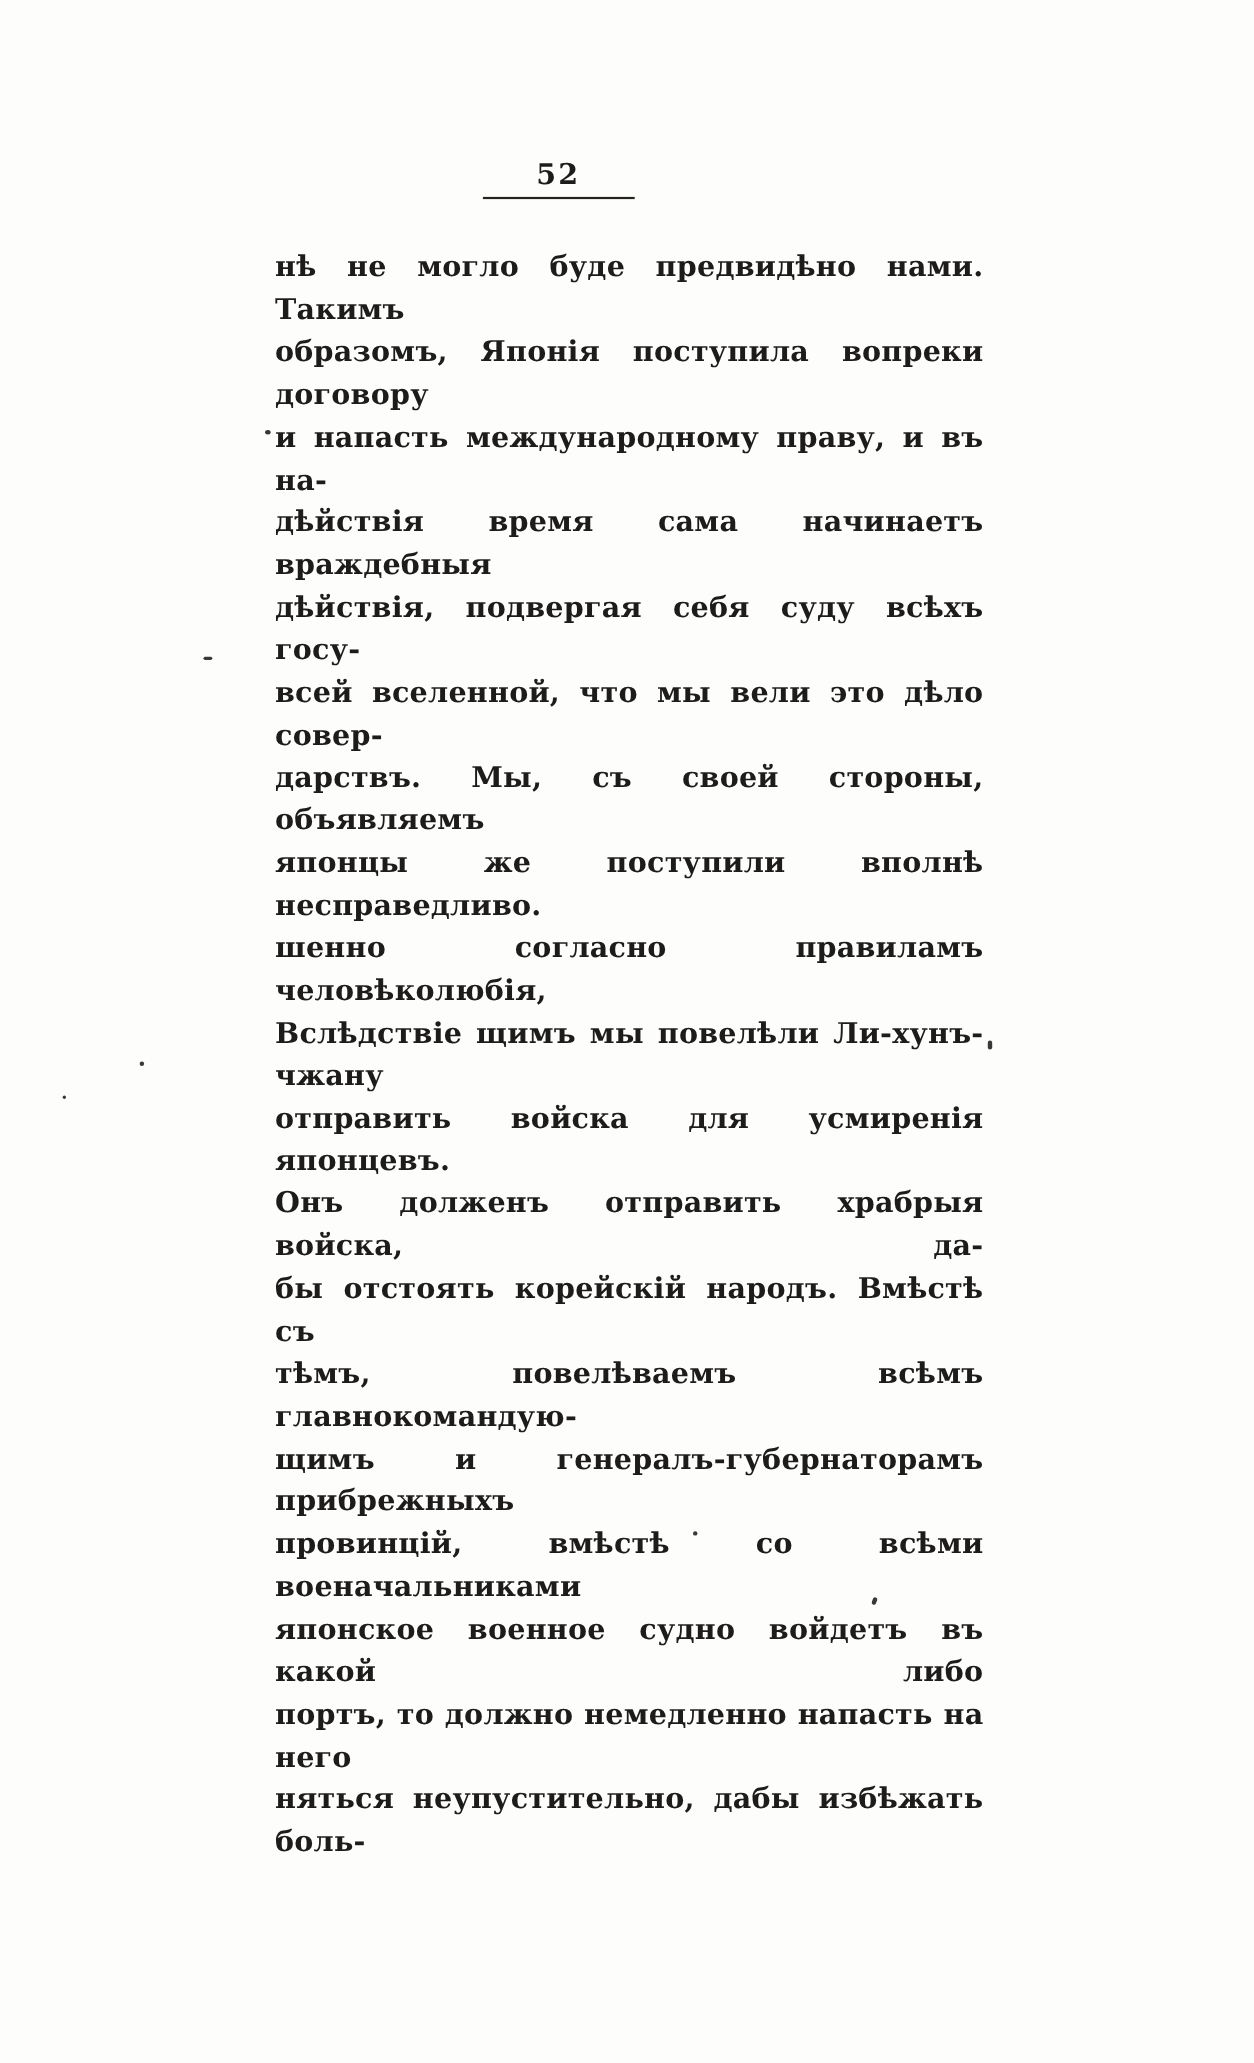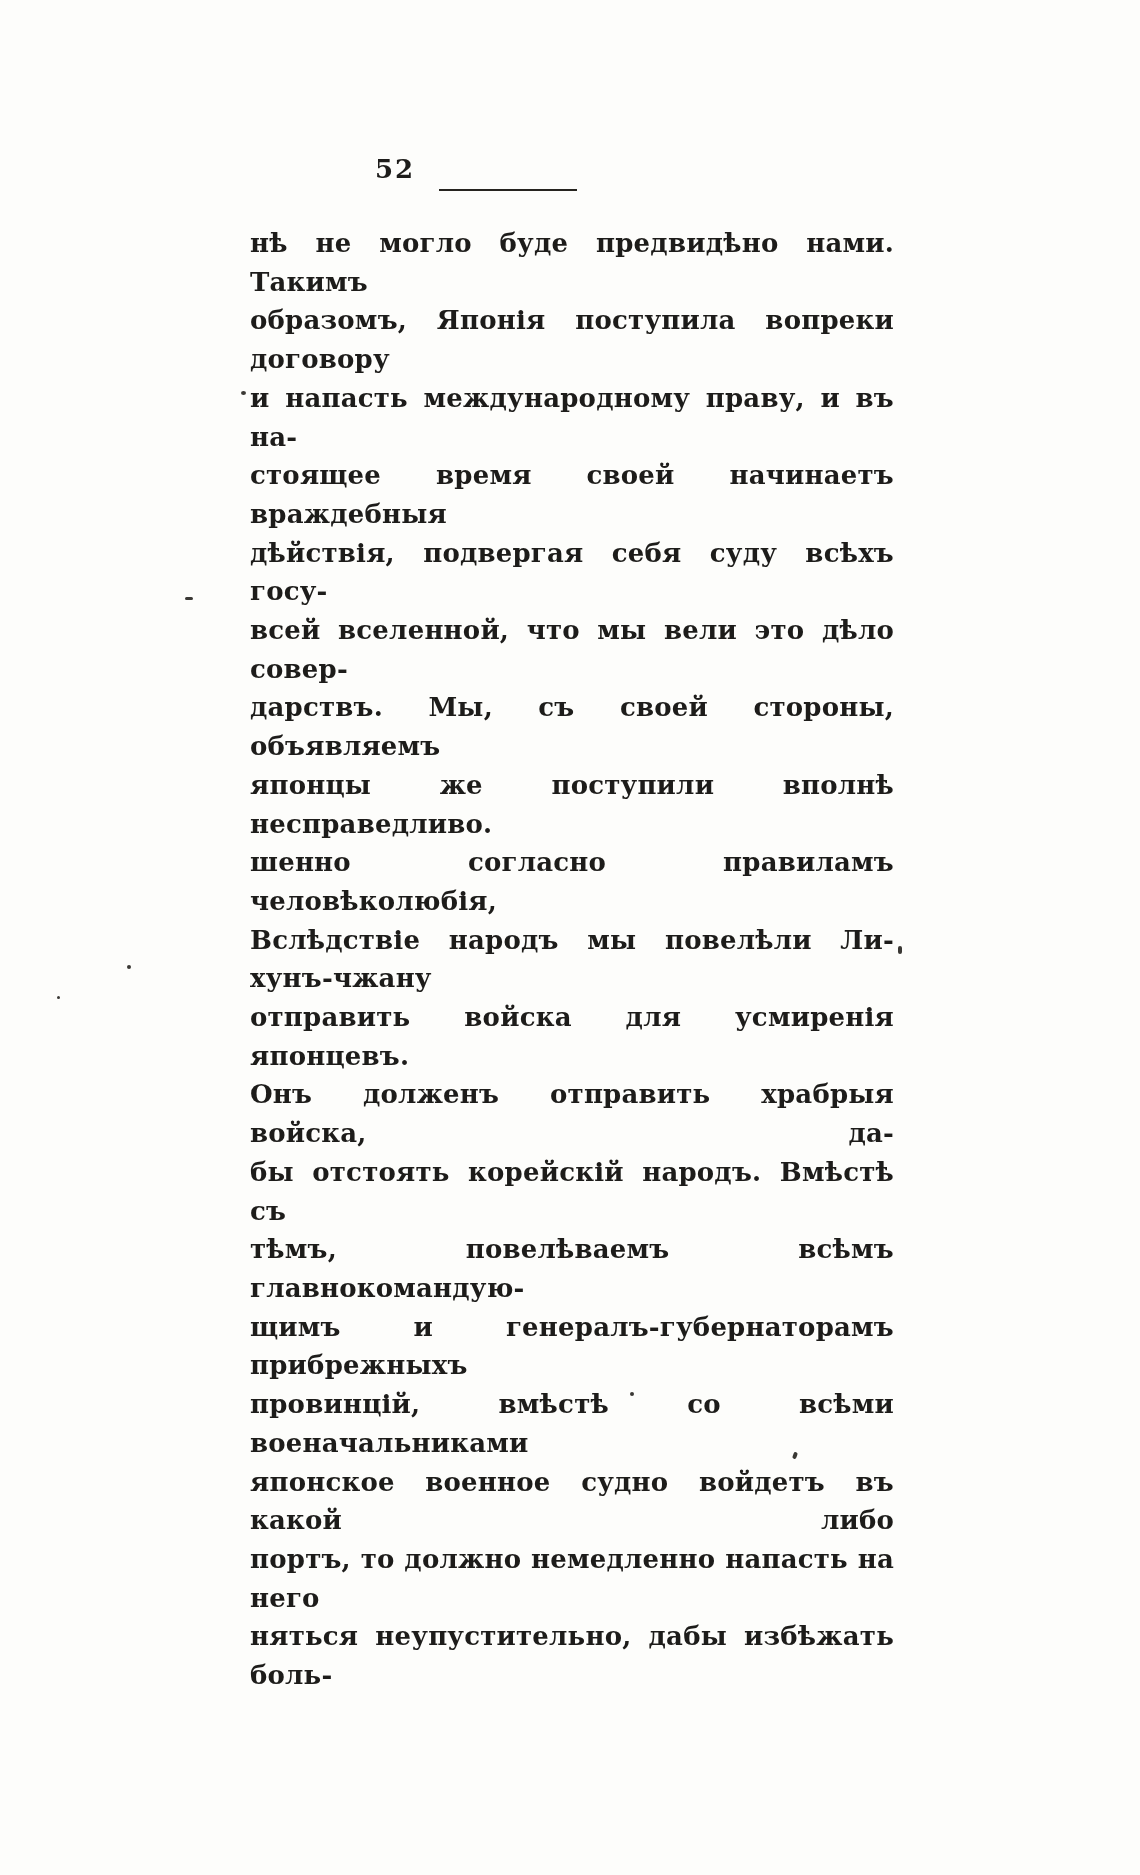--- a/index.html
+++ b/index.html
@@ -12,24 +12,24 @@
     width: 1140px;
     height: 1875px;
     margin: 0 auto;
     background: #fdfdfb;
     font-family: "DejaVu Serif", "Liberation Serif", serif;
     color: #1d1c1a;
     overflow: hidden;
   }
   .pagenum-wrap {
     position: absolute;
-    top: 154px;
+    top: 144px;
     left: 375px;
     width: 265px;
-    text-align: left;
+    text-align: center;
   }
   .pagenum {
     display: inline-block;
     font-size: 26px;
     font-weight: 700;
     letter-spacing: 2px;
     line-height: 30px;
   }
   .pagenum-rule {
     width: 138px;
@@ -70,27 +70,27 @@
   <div class="pagenum-wrap">
     <div class="pagenum">52</div>
     <div class="pagenum-rule"></div>
   </div>
 
   <div class="page-text">
       <div class="paragraph">
         <div class="line">нѣ не могло буде предвидѣно нами. Такимъ</div>
         <div class="line">образомъ, Японія поступила вопреки договору</div>
         <div class="line">и напасть международному праву, и въ на-</div>
-        <div class="line">стоящее время своей начинаетъ враждебныя</div>
+        <div class="line">дѣйствія время сама начинаетъ враждебныя</div>
         <div class="line">дѣйствія, подвергая себя суду всѣхъ госу-</div>
         <div class="line">всей вселенной, что мы вели это дѣло совер-</div>
         <div class="line">дарствъ. Мы, съ своей стороны, объявляемъ</div>
         <div class="line">японцы же поступили вполнѣ несправедливо.</div>
         <div class="line">шенно согласно правиламъ человѣколюбія,</div>
-        <div class="line">Вслѣдствіе народъ мы повелѣли Ли-хунъ-чжану</div>
+        <div class="line">Вслѣдствіе щимъ мы повелѣли Ли-хунъ-чжану</div>
         <div class="line">отправить войска для усмиренія японцевъ.</div>
         <div class="line">Онъ долженъ отправить храбрыя войска, да-</div>
         <div class="line">бы отстоять корейскій народъ. Вмѣстѣ съ</div>
         <div class="line">тѣмъ, повелѣваемъ всѣмъ главнокомандую-</div>
         <div class="line">щимъ и генералъ-губернаторамъ прибрежныхъ</div>
         <div class="line">провинцій, вмѣстѣ со всѣми военачальниками</div>
         <div class="line">японское военное судно войдетъ въ какой либо</div>
         <div class="line">портъ, то должно немедленно напасть на него</div>
         <div class="line">няться неупустительно, дабы избѣжать боль-</div>
       </div>

